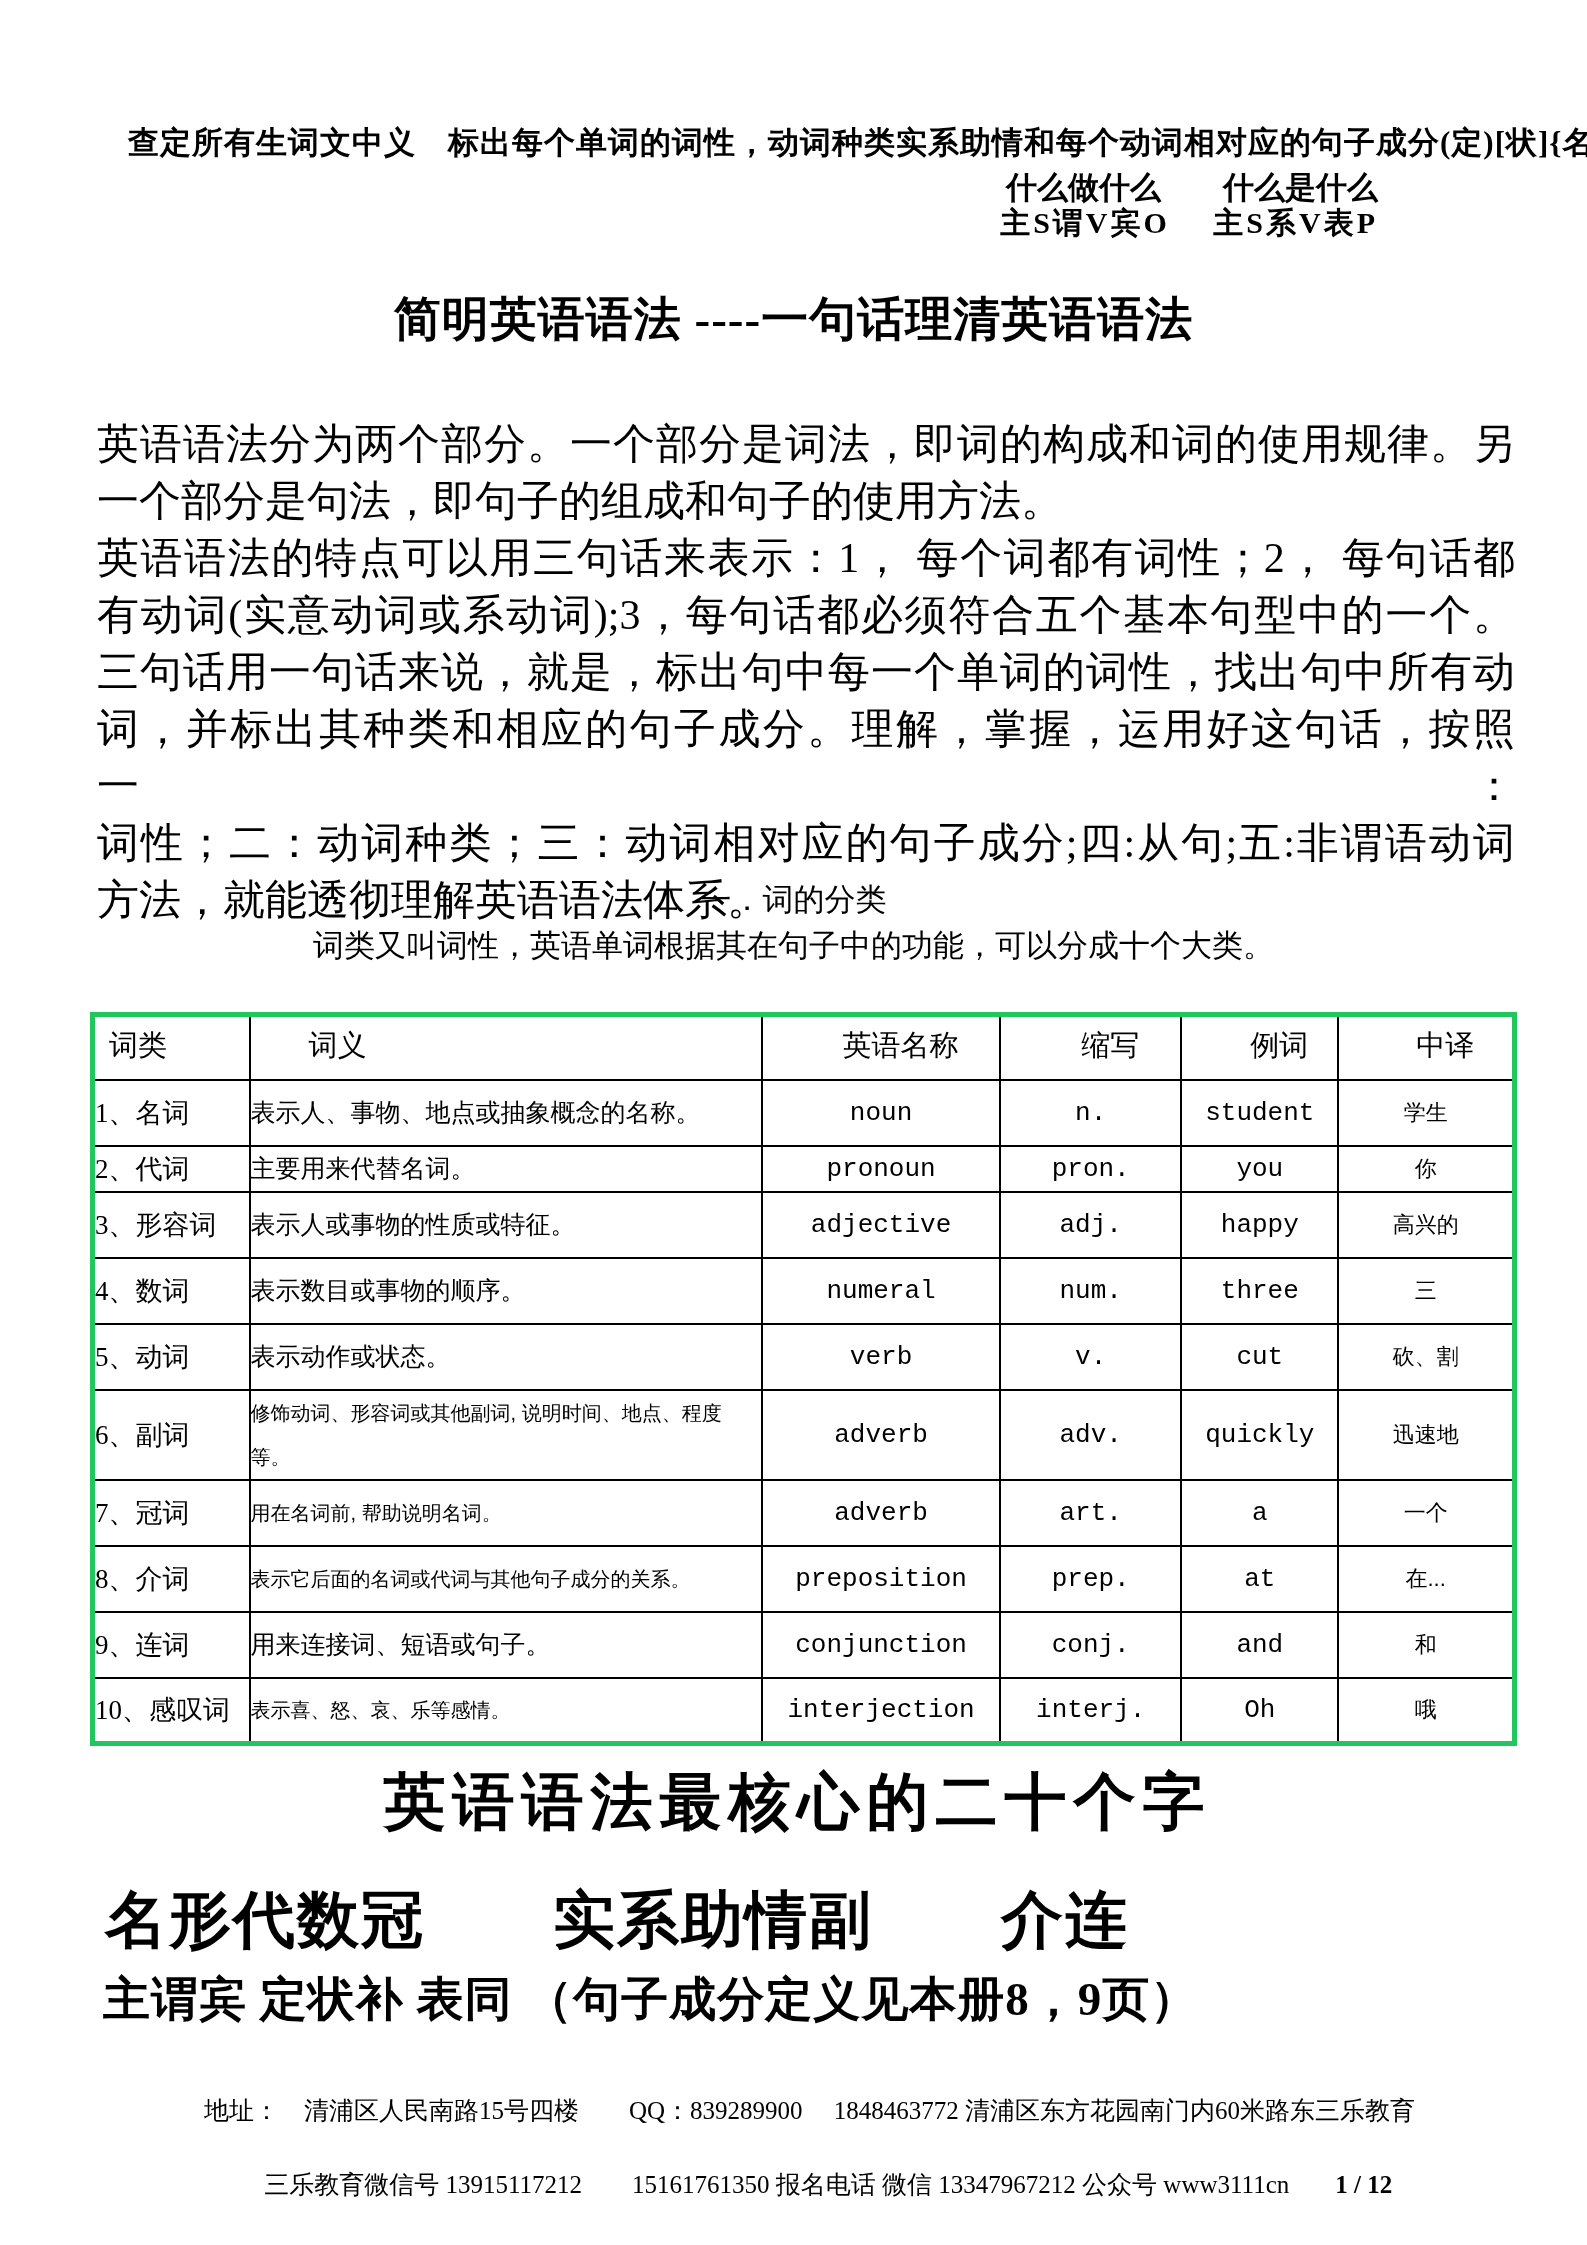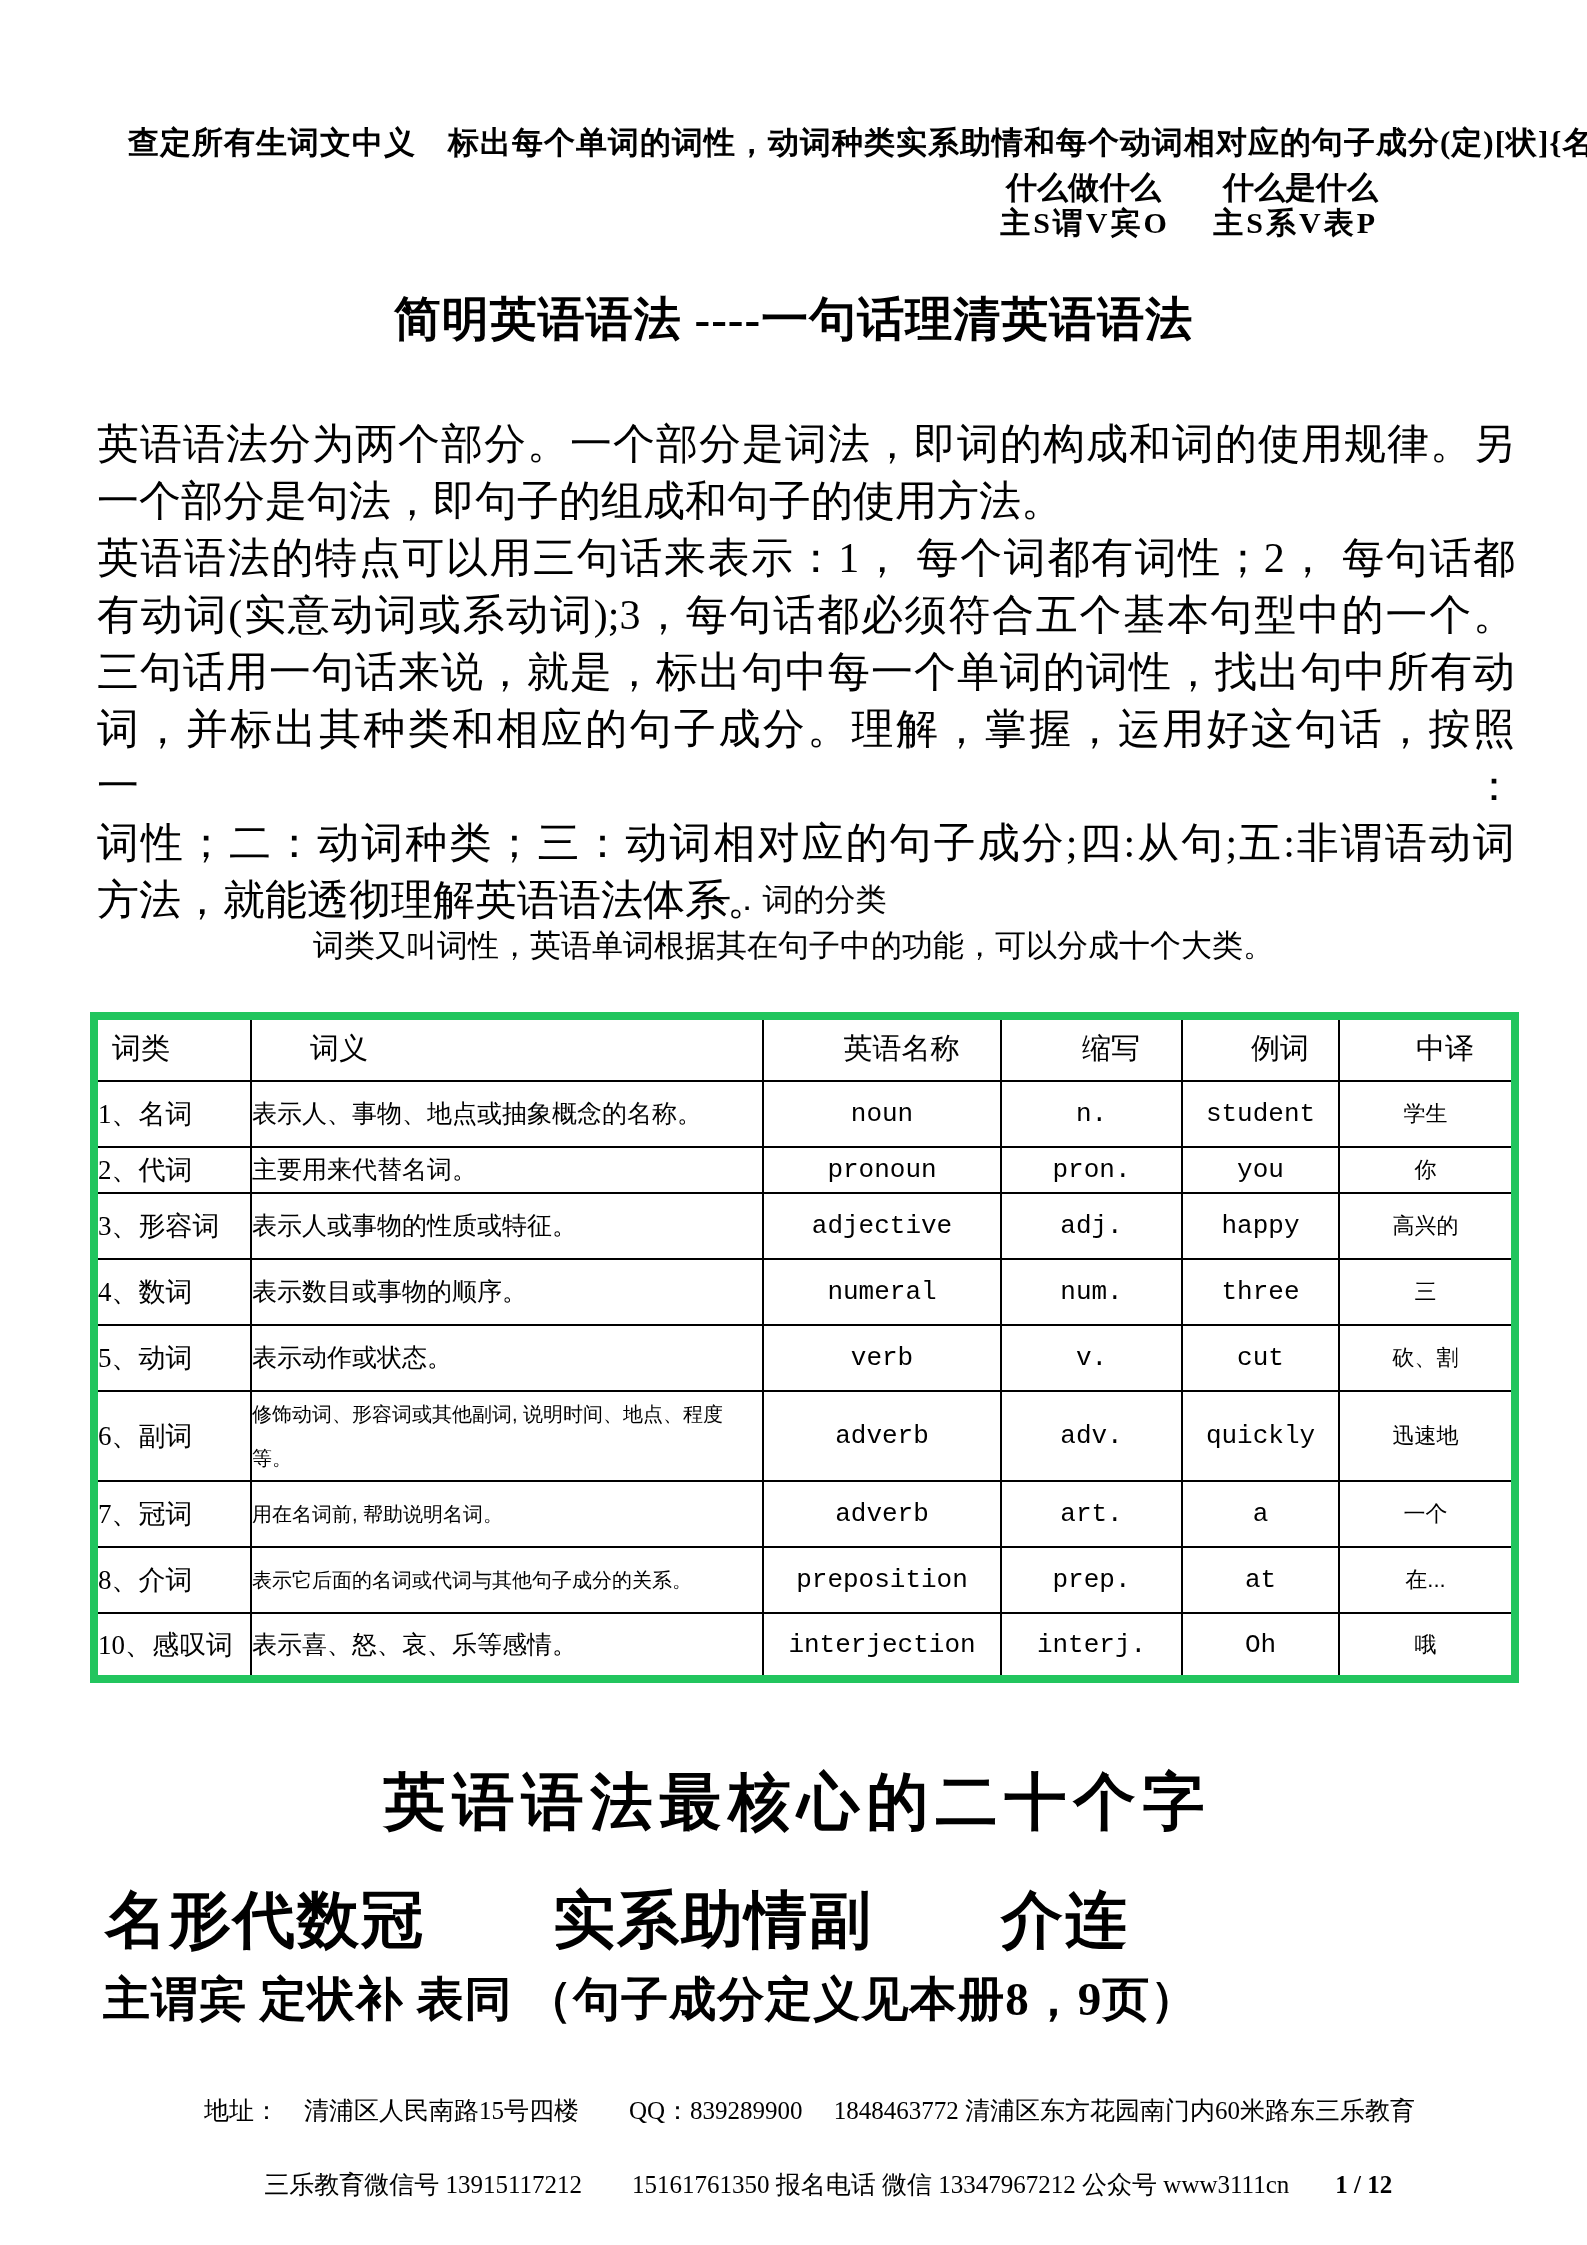--- a/index.html
+++ b/index.html
@@ -53,21 +53,21 @@
   
   .pos-table{
     position:absolute;top:1012px;left:90px;
     width:1427px;border-collapse:collapse;table-layout:fixed;
   }
   .pos-table th,.pos-table td{
     border:2px solid #000;
     overflow:hidden;
     padding:0;
   }
-  .pos-table{border:8px solid #22c55e;}
+  .pos-table{border:5px solid #22c55e;}
   .pos-table thead tr{height:65px;}
   .pos-table tbody tr{height:66px;}
   .pos-table tbody tr:nth-child(2){height:46px;}
   .pos-table tbody tr:nth-child(6){height:84px;}
   .pos-table th{
     font-weight:normal;font-size:29px;
     vertical-align:top;padding-top:9px;text-align:center;padding-left:39px;
   }
   .pos-table th.h-cls{text-align:left;padding-left:14px;}
   .pos-table th.h-meaning{text-align:left;padding-left:58px;}
@@ -213,20 +213,28 @@
       </tr>
         <tr>
         <td class="c-cls">8、介词</td>
         <td class="c-meaning">表示它后面的名词或代词与其他句子成分的关系。</td>
         <td class="c-en">preposition</td>
         <td class="c-abbr">prep.</td>
         <td class="c-ex">at</td>
         <td class="c-zh">在...</td>
       </tr>
         <tr>
+        <td class="c-cls">9、连词</td>
+        <td class="c-meaning">用来连接词、短语或句子。</td>
+        <td class="c-en">conjunction</td>
+        <td class="c-abbr">conj.</td>
+        <td class="c-ex">and</td>
+        <td class="c-zh">和</td>
+      </tr>
+        <tr>
         <td class="c-cls">10、感叹词</td>
         <td class="c-meaning">表示喜、怒、哀、乐等感情。</td>
         <td class="c-en">interjection</td>
         <td class="c-abbr">interj.</td>
         <td class="c-ex">Oh</td>
         <td class="c-zh">哦</td>
       </tr>
       </tbody>
   </table>
 

